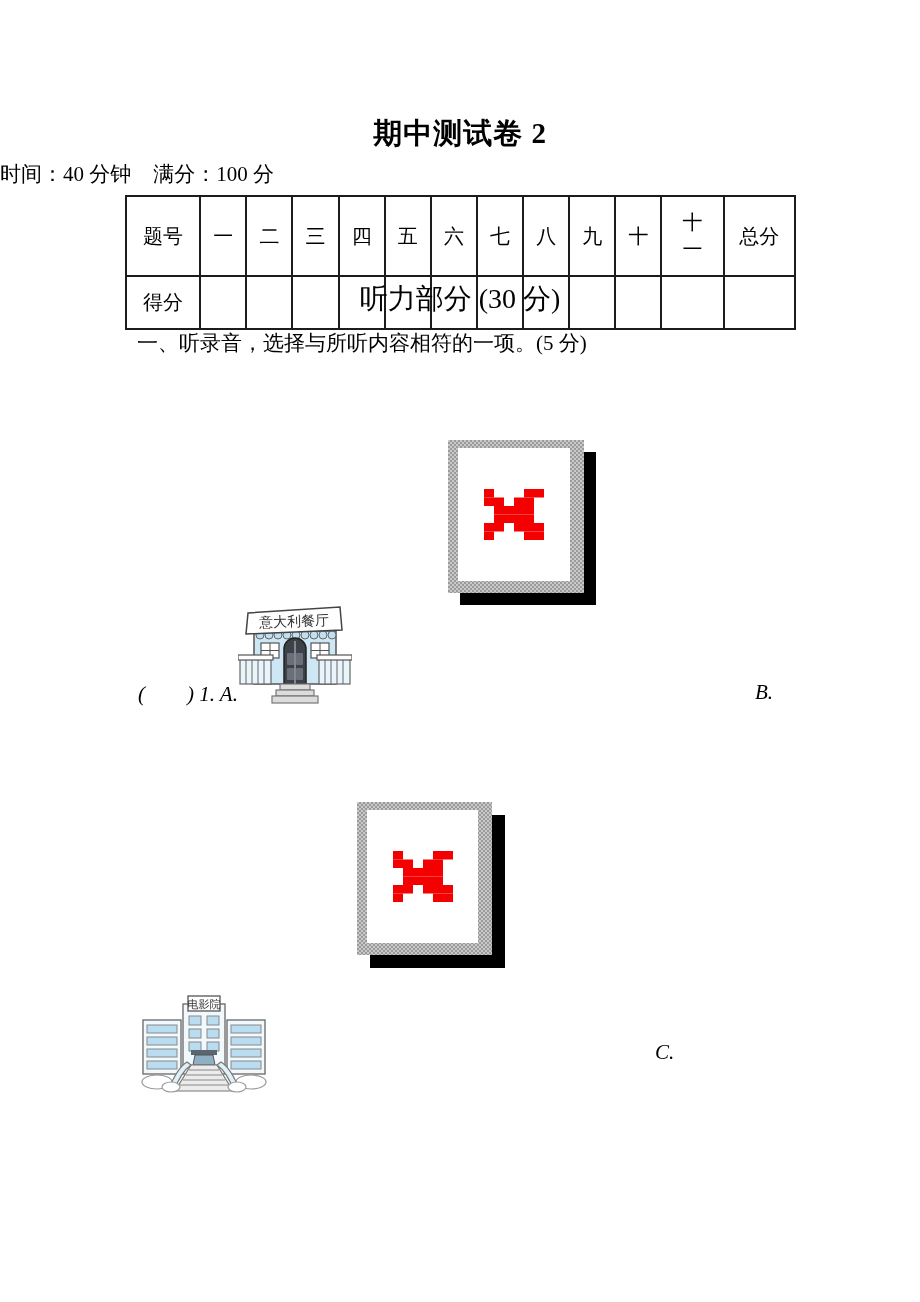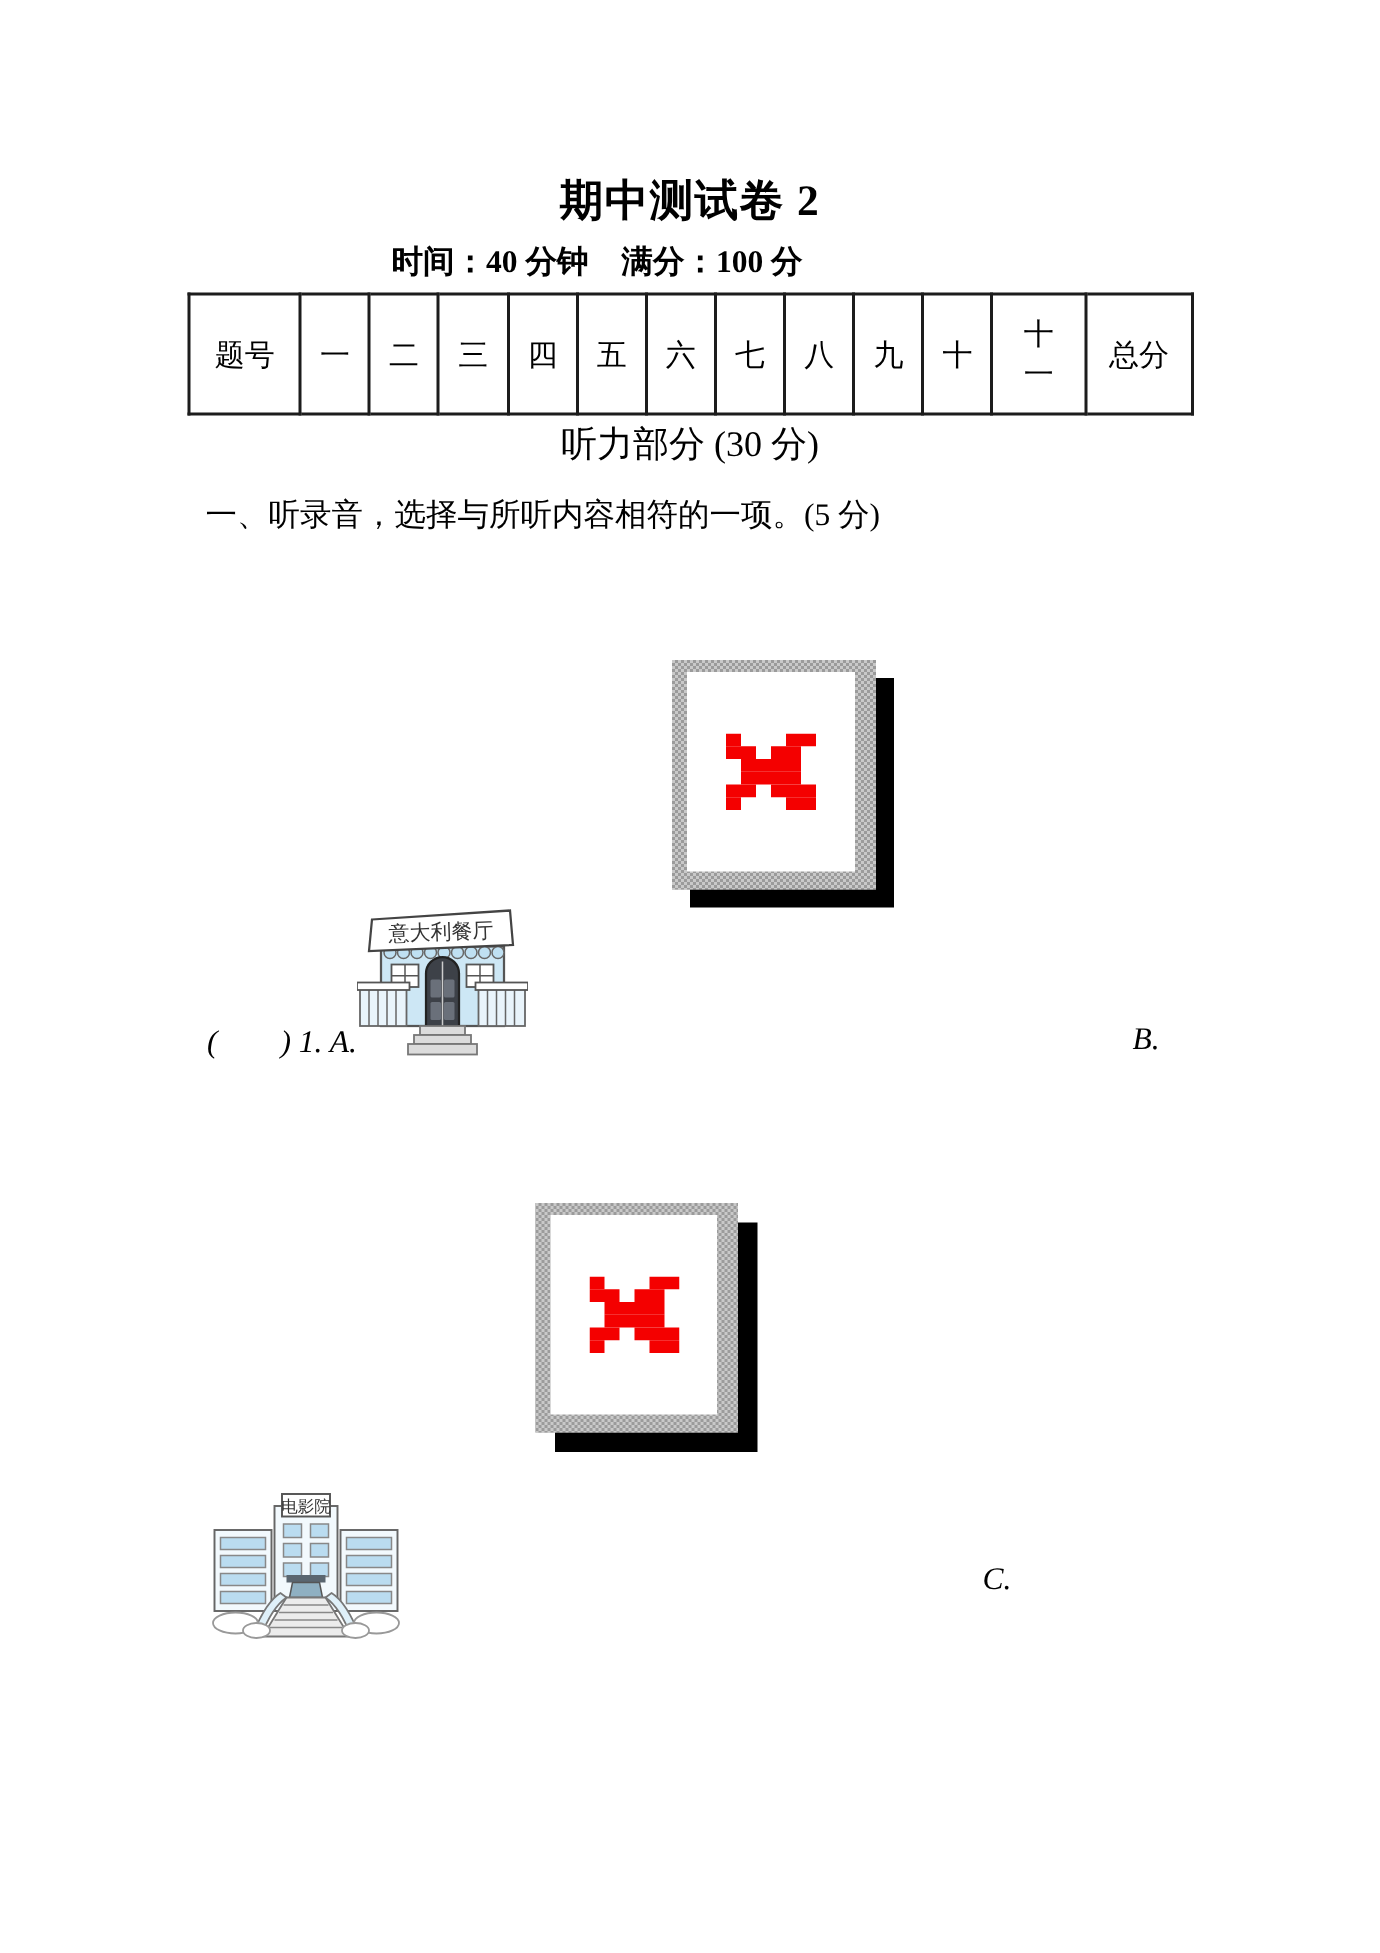--- a/index.html
+++ b/index.html
@@ -18,23 +18,22 @@
     text-align: center;
     font-size: 29px;
     font-weight: bold;
     letter-spacing: 1px;
   }
   .meta-line {
     position: absolute;
     top: 160px;
     left: 0;
     width: 796px;            
-    text-align: center;
+    text-align: left;
     font-size: 21px;
-    font-weight: bold;
   }
   .meta-line .gap { display: inline-block; width: 22px; }
   .score-table {
     position: absolute;
     top: 195px; left: 125px;
     width: 671px;
     border-collapse: collapse;
     table-layout: fixed;
     font-size: 20px;
   }
@@ -42,21 +41,21 @@
     border: 2px solid #1c1c1c;
     height: 36px;
     text-align: center;
     vertical-align: middle;
     padding: 12px;
   }
   .section-title {
     position: absolute;
     top: 280px; left: 0; width: 920px;
     text-align: center;
-    font-size: 24px;
+    font-size: 28px;
   }
   .q-prompt {
     position: absolute;
     top: 329px; left: 137px;
     font-size: 21px;
   }
   .answer-label { position: absolute; font-size: 21px; white-space: pre; font-style: italic; }
   .lbl-1a { top: 680px; left: 138px; }
   .lbl-b  { top: 680px; left: 755px; }
   .lbl-c  { top: 1040px; left: 655px; }
@@ -119,20 +118,35 @@
       <td>四</td>
       <td>五</td>
       <td>六</td>
       <td>七</td>
       <td>八</td>
       <td>九</td>
       <td>十</td>
       <td>十一</td>
       <td>总分</td>
     </tr>
+    <tr>
+      <td>得分</td>
+      <td></td>
+      <td></td>
+      <td></td>
+      <td></td>
+      <td></td>
+      <td></td>
+      <td></td>
+      <td></td>
+      <td></td>
+      <td></td>
+      <td></td>
+      <td></td>
+    </tr>
   </tbody>
     </table>
 
   <div class="section-title">听力部分 (30 分)</div>
 
   <div class="q-prompt">一、听录音，选择与所听内容相符的一项。(5 分)</div>
 
   <div class="broken-img ph-a">
     <div class="paper">
       <svg width="60" height="51" viewBox="0 0 60 51">

